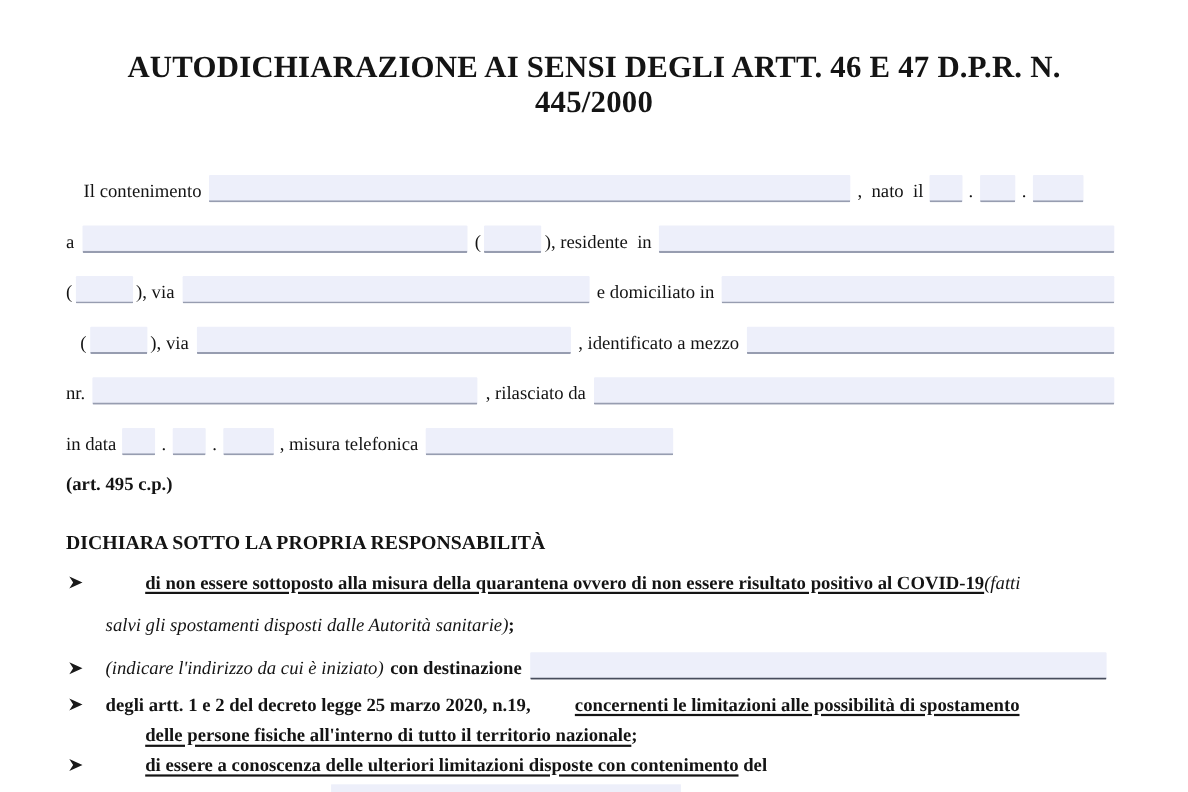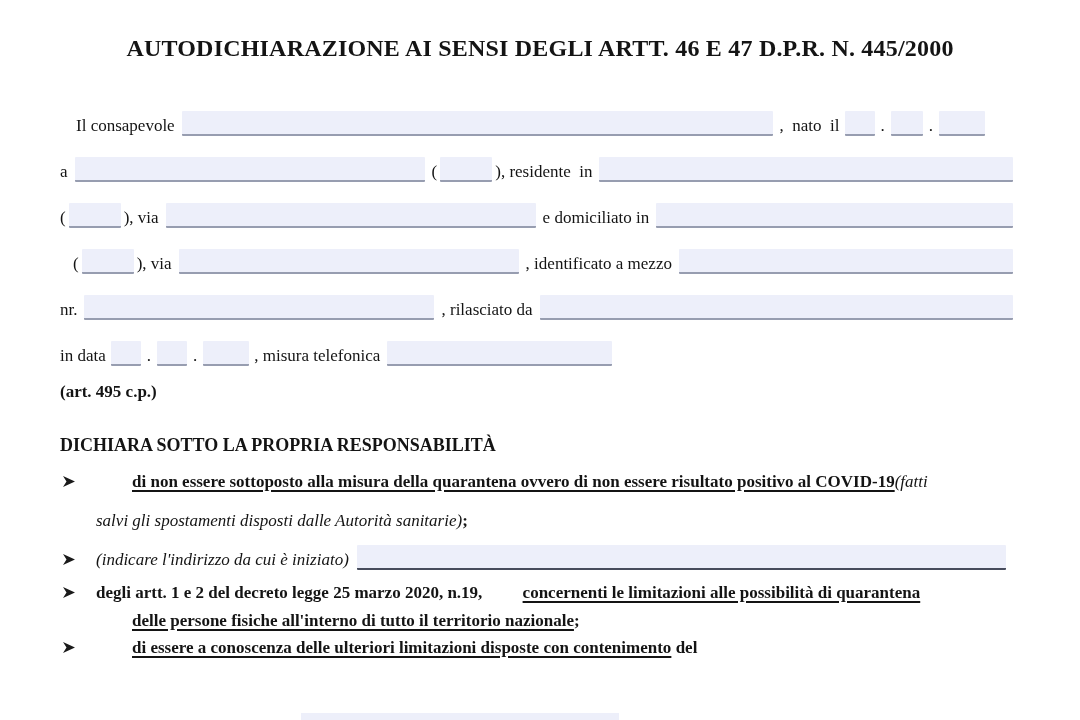--- a/index.html
+++ b/index.html
@@ -3,21 +3,21 @@
 <meta charset="utf-8">
 <style>
   * { box-sizing: border-box; }
   html,body { margin:0; padding:0; background:#fff; }
   .page {
     width:1080px; height:720px; position:relative; overflow:hidden;
     background:#ffffff; color:var(--text,#141414);
     font-family:"Liberation Serif","DejaVu Serif",serif;
     font-size:17px; padding:30px 60px 0;
   }
-  .title { text-align:center; font-size:24px; font-weight:bold; margin:5px; letter-spacing:.2px; }
+  .title { text-align:center; font-size:28px; font-weight:bold; margin:16px; letter-spacing:.2px; }
   .formrows { margin-top:44px; }
   .row { display:flex; align-items:baseline; height:46px; white-space:nowrap; }
   .t { flex:none; }
   .ind16 { padding-left:16px; } .ind13 { padding-left:13px; }
   .pr30 { padding-right:30px; }
   .f {
     flex:none; height:25px; position:relative; top:5px; border-radius:1px;
     background:var(--field-bg,#edeffa);
     border-bottom:2px solid var(--field-line,#979db0);
     margin:0 7px;
@@ -47,21 +47,21 @@
 </head>
 <body>
 
 <div class="page">
 
   <h1 class="title">AUTODICHIARAZIONE AI SENSI DEGLI ARTT. 46 E 47 D.P.R. N. 445/2000</h1>
 
   <div class="formrows">
 
     <div class="row pr30">
-      <span class="t ind16">Il consapevole</span>
+      <span class="t ind16">Il contenimento</span>
       <span class="f grow"></span>
       <span class="t">,&nbsp; nato&nbsp; il</span>
       <span class="f sm"></span>
       <span class="t dot">.</span>
       <span class="f sm2"></span>
       <span class="t dot">.</span>
       <span class="f sm3"></span>
     </div>
 
     <div class="row">
@@ -129,31 +129,32 @@
       </div>
     </div>
 
     <div class="bullet lh39">
       <span class="marker"><svg class="arrow-svg" width="14" height="13" viewBox="0 0 14 13">
             <path d="M1 1 L13 6.5 L1 12 L4.5 6.5 Z" fill="#1a1a1a"></path>
           </svg></span>
       <div class="content">
         <div class="subrow">
           <span class="t i">(indicare l'indirizzo da cui è iniziato)</span>
+          <span class="t b" style="padding-left:6px;">con destinazione</span>
           <span class="f grow"></span>
         </div>
       </div>
     </div>
 
     <div class="bullet lh27">
       <span class="marker"><svg class="arrow-svg" width="14" height="13" viewBox="0 0 14 13">
             <path d="M1 1 L13 6.5 L1 12 L4.5 6.5 Z" fill="#1a1a1a"></path>
           </svg></span>
       <div class="content b">
-        <div><span>degli artt. 1 e 2 del decreto legge 25 marzo 2020, n.19, </span><span class="u">concernenti le limitazioni alle possibilità di quarantena</span></div>
+        <div><span>degli artt. 1 e 2 del decreto legge 25 marzo 2020, n.19, </span><span class="u">concernenti le limitazioni alle possibilità di spostamento</span></div>
         <div><span class="u">delle persone fisiche all'interno di tutto il territorio nazionale</span><span>;</span></div>
       </div>
     </div>
 
     <div class="bullet lh27">
       <span class="marker"><svg class="arrow-svg" width="14" height="13" viewBox="0 0 14 13">
             <path d="M1 1 L13 6.5 L1 12 L4.5 6.5 Z" fill="#1a1a1a"></path>
           </svg></span>
       <div class="content b">
         <div><span class="u">di essere a conoscenza delle ulteriori limitazioni disposte con contenimento</span><span> del</span></div>

